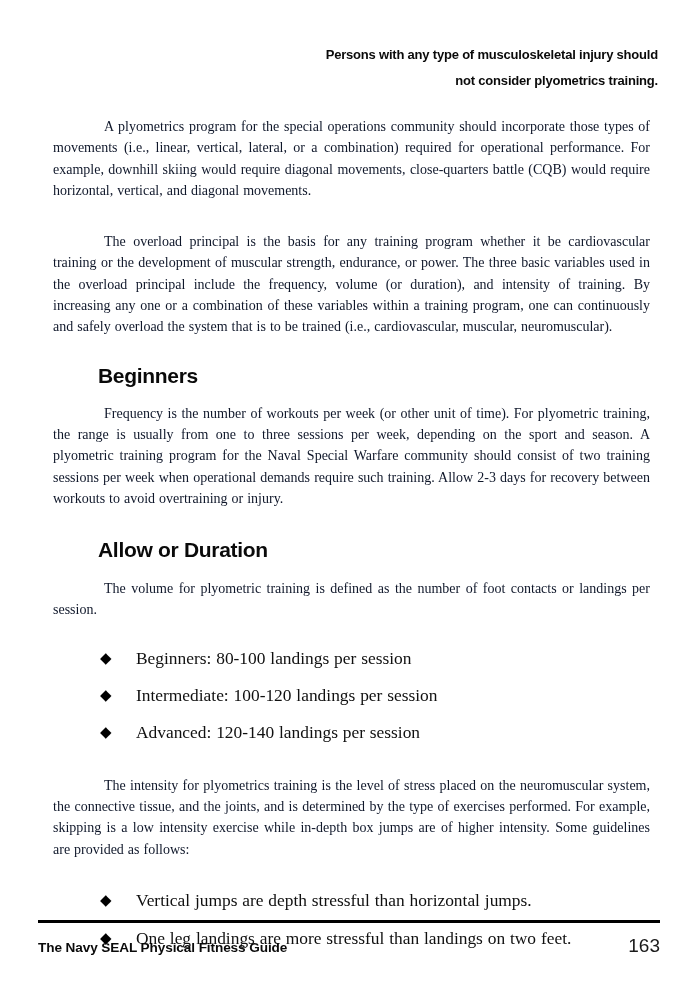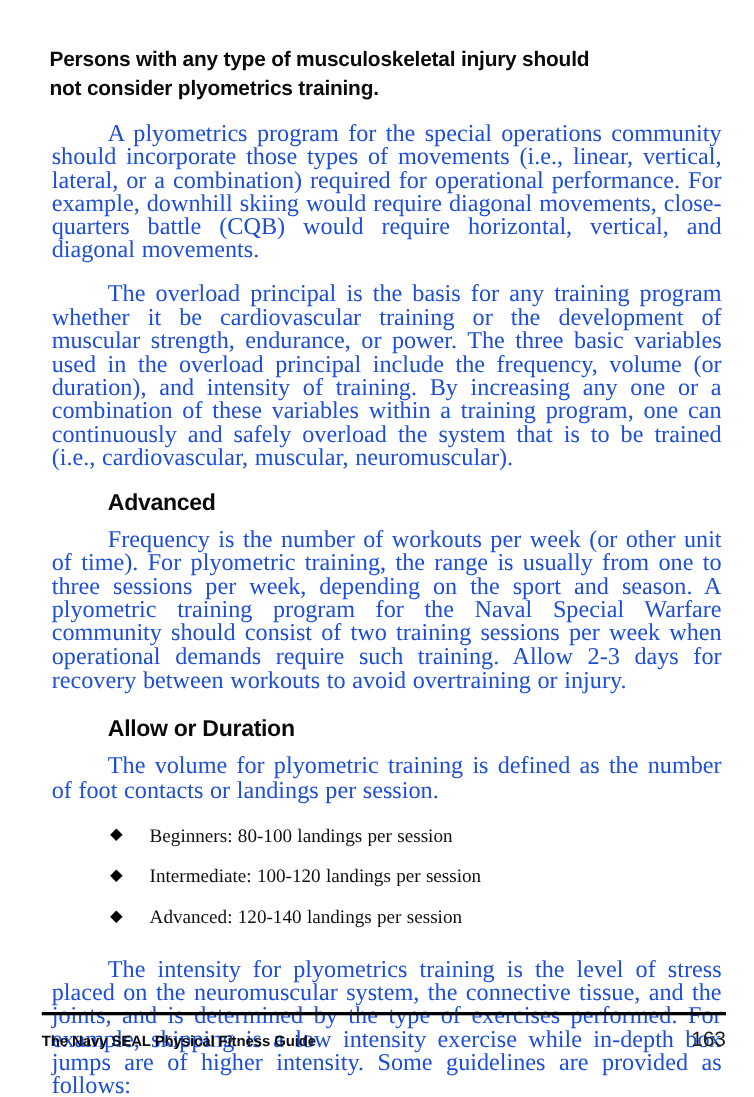--- a/index.html
+++ b/index.html
@@ -25,40 +25,40 @@
     position: absolute;
     left: 45px;
     top: 0;
     width: 613px;
   }
 
   
   .page-title {
     font-family: "Liberation Sans", sans-serif;
     font-weight: bold;
-    font-size: 19px;
+    font-size: 13px;
     line-height: 26px;
-    text-align: left;
+    text-align: right;
     margin: 0;
     padding-top: 42px;
     letter-spacing: -0.2px;
     color: #0a0a0a;
   }
   .page-title .line {
     display: block;
   }
 
   
   p.body-text {
-    font-size: 22px;
+    font-size: 14px;
     line-height: 21.3px;
-    margin: 2px;
+    margin: 8px;
     text-align: justify;
     text-indent: 51px;
-    color: #1d4ed8;
+    color: #0f172a;
     word-spacing: 0.5px;
   }
   .gap-para {
     height: 14px;
   }
 
   
   h2.section-heading {
     font-family: "Liberation Sans", sans-serif;
     font-weight: bold;
@@ -142,21 +142,21 @@
     <div class="gap-para"></div>
 
     <p class="body-text">A plyometrics program for the special operations community should incorporate those types of movements (i.e., linear, vertical, lateral, or a combination) required for operational performance. For example, downhill skiing would require diagonal movements, close-quarters battle (CQB) would require horizontal, vertical, and diagonal movements.</p>
 
     <div class="gap-para"></div>
 
     <p class="body-text">The overload principal is the basis for any training program whether it be cardiovascular training or the development of muscular strength, endurance, or power. The three basic variables used in the overload principal include the frequency, volume (or duration), and intensity of training. By increasing any one or a combination of these variables within a training program, one can continuously and safely overload the system that is to be trained (i.e., cardiovascular, muscular, neuromuscular).</p>
 
     <div style="height:18px"></div>
 
-    <h2 class="section-heading">Advanced</h2>
+    <h2 class="section-heading">Beginners</h2>
 
     <div style="height:7px"></div>
 
     <p class="body-text">Frequency is the number of workouts per week (or other unit of time). For plyometric training, the range is usually from one to three sessions per week, depending on the sport and season. A plyometric training program for the Naval Special Warfare community should consist of two training sessions per week when operational demands require such training. Allow 2-3 days for recovery between workouts to avoid overtraining or injury.</p>
 
     <div style="height:21px"></div>
 
     <h2 class="section-heading">Allow or Duration</h2>
 
     <div style="height:8px"></div>

